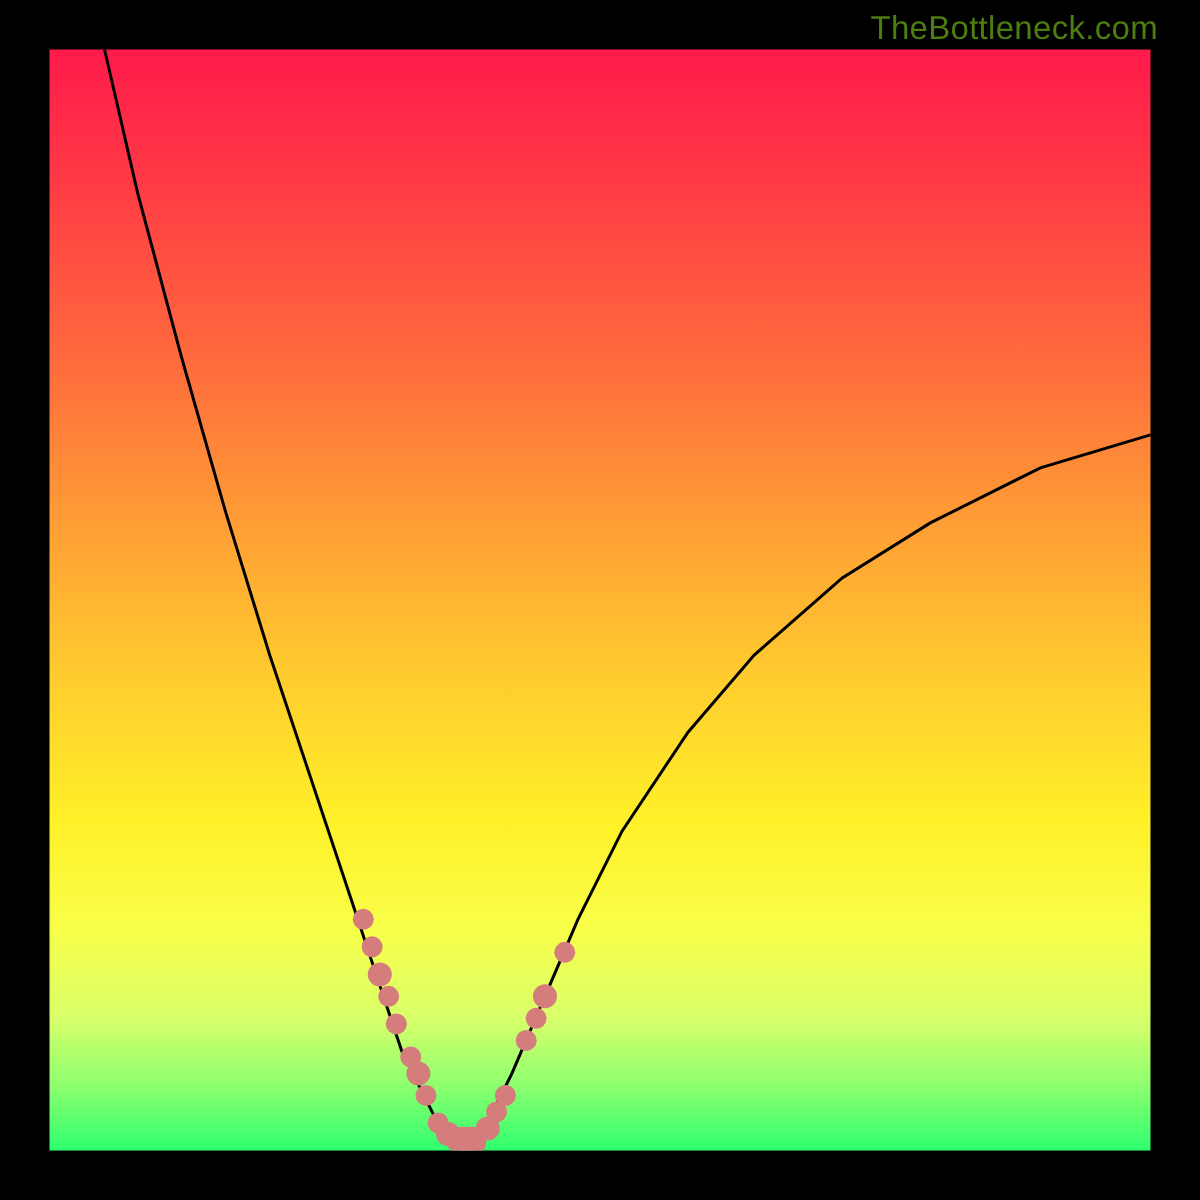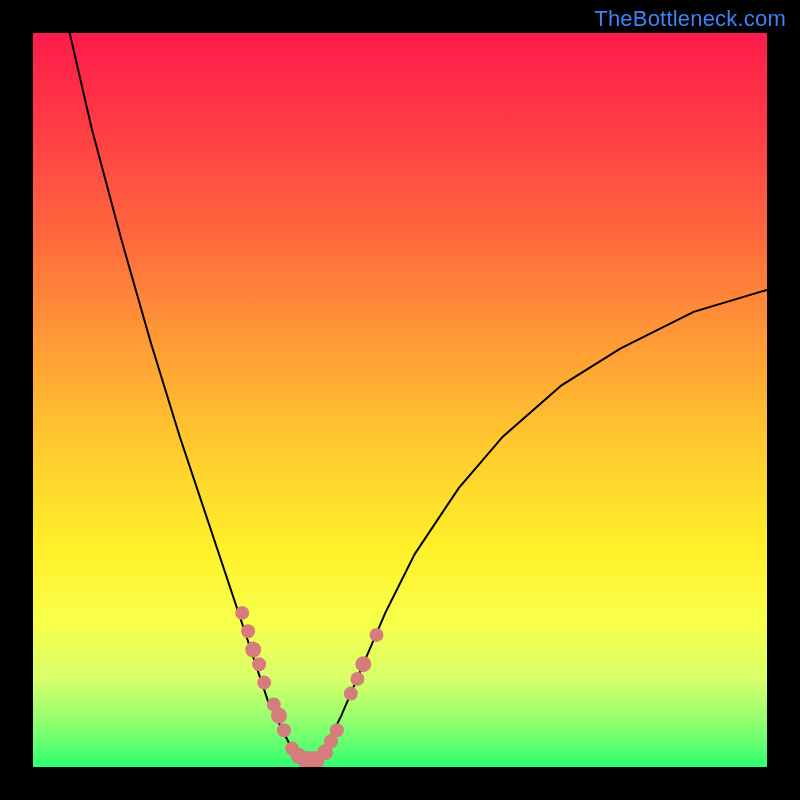--- a/index.html
+++ b/index.html
@@ -15,22 +15,22 @@
     position: absolute;
     left: 0;
     top: 0;
     width: 800px;
     height: 800px;
     background: #000;
   }
   .watermark {
     position: absolute;
     top: 6px;
-    right: 14px;
-    color: #3b82f6;
+    right: 28px;
+    color: #4d7c0f;
     font-size: 22px;
     font-weight: 500;
     letter-spacing: 0.2px;
     z-index: 50;
   }
   .plot-area {
     position: absolute;
     left: 33px;
     top: 33px;
     width: 734px;

